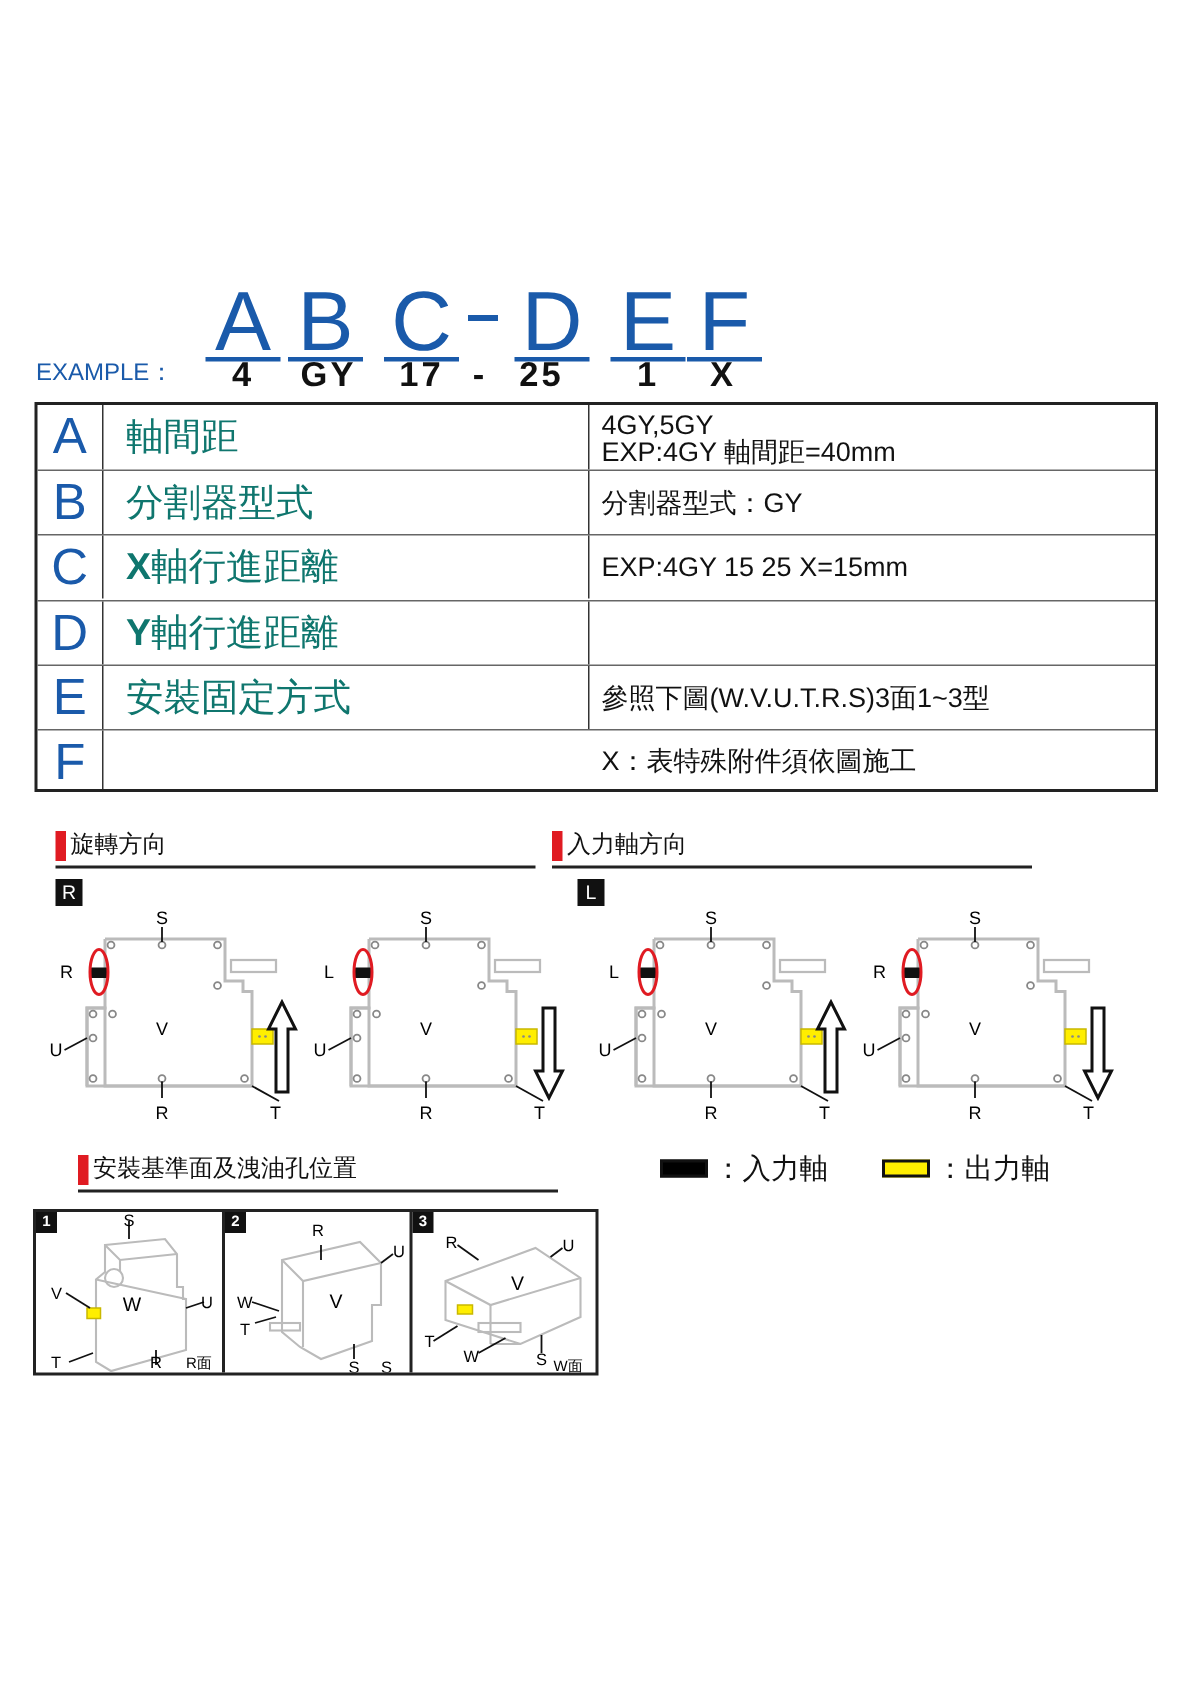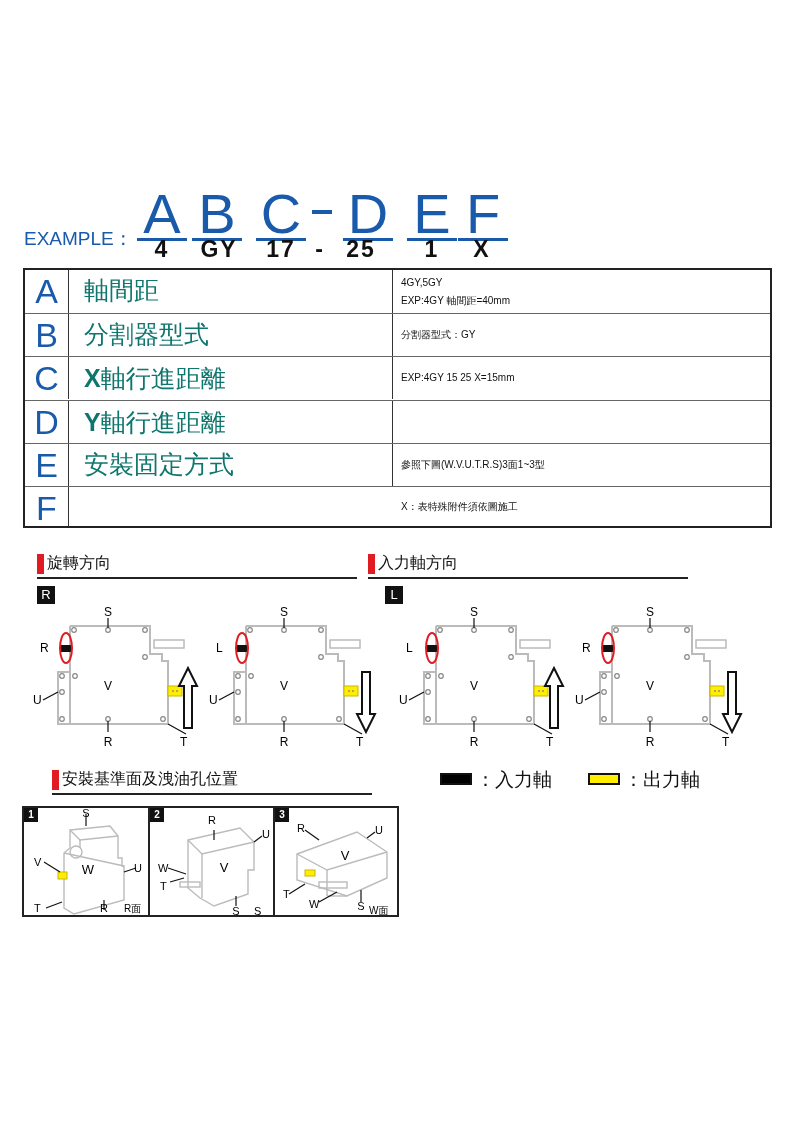--- a/index.html
+++ b/index.html
@@ -5,38 +5,38 @@
   html, body { margin:0; padding:0; background:#ffffff; }
   body { width:800px; height:1130px; position:relative; overflow:hidden;
          font-family:"DejaVu Sans", "Liberation Sans", sans-serif; color:#111; }
   .abs { position:absolute; }
 
   
   .code-letter { position:absolute; top:186px; font-family:"Liberation Sans", sans-serif;
                  font-size:56px; line-height:56px; color:#1a5aaa; text-align:center; width:50px; }
   .code-underline { position:absolute; top:238px; height:3px; background:#1a5aaa; width:50px; }
   .code-dash { position:absolute; top:210px; width:20px; height:4px; background:#1a5aaa; }
-  .example-label { position:absolute; left:24px; top:226px; font-family:"Liberation Sans", sans-serif;
-                   font-size:19px; color:#1a5aaa; }
+  .example-label { position:absolute; left:24px; top:238px; font-family:"Liberation Sans", sans-serif;
+                   font-size:16px; color:#1a5aaa; }
   .example-val { position:absolute; top:236px; font-family:"Liberation Sans", sans-serif;
                  font-size:23px; font-weight:bold; color:#111; letter-spacing:2px; text-align:center; }
 
   
   .spec-table { position:absolute; left:23px; top:268px; width:749px; height:260px;
                 border:2px solid #222; box-sizing:border-box; }
   .spec-row { position:absolute; left:0; width:745px; height:43px; border-top:1px solid #666; box-sizing:border-box; }
   .spec-row:first-child { border-top:none; }
   .cell-letter { position:absolute; left:0; top:0; width:44px; height:100%; border-right:1px solid #333;
                  box-sizing:border-box; text-align:center; font-family:"Liberation Sans", sans-serif;
                  font-size:34px; line-height:42px; color:#1a5aaa; }
   .cell-name { position:absolute; left:45px; top:0; width:323px; height:100%; border-right:1px solid #333;
                box-sizing:border-box; padding-left:14px; font-size:25px; line-height:42px; color:#0f766e; }
   .cell-name b { font-family:"Liberation Sans", sans-serif; font-weight:bold; }
   .cell-desc { position:absolute; left:368px; top:0; right:0; height:100%; padding-left:8px;
-               font-family:"Liberation Sans", sans-serif; font-size:10px; color:#111;
+               font-family:"Liberation Sans", sans-serif; font-size:18px; color:#111;
                display:flex; flex-direction:column; justify-content:center; line-height:18px; }
 
   
   .sec-head { position:absolute; height:26px; border-bottom:2px solid #222; }
   .sec-head .bar { position:absolute; left:0; top:3px; width:7px; height:20px; background:#e01b22; }
   .sec-head .title { position:absolute; left:10px; top:-1px; font-size:16px; line-height:26px; color:#111; }
   .tag-box { position:absolute; width:18px; height:18px; background:#111; color:#fff;
              font-family:"Liberation Sans", sans-serif; font-size:13px; line-height:18px; text-align:center; }
 
   

